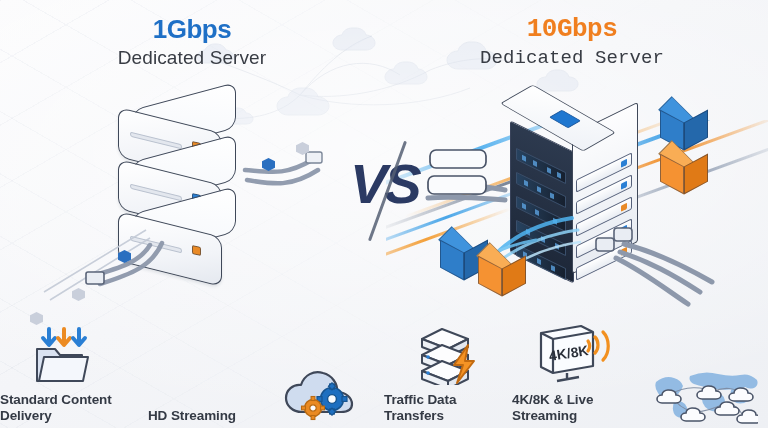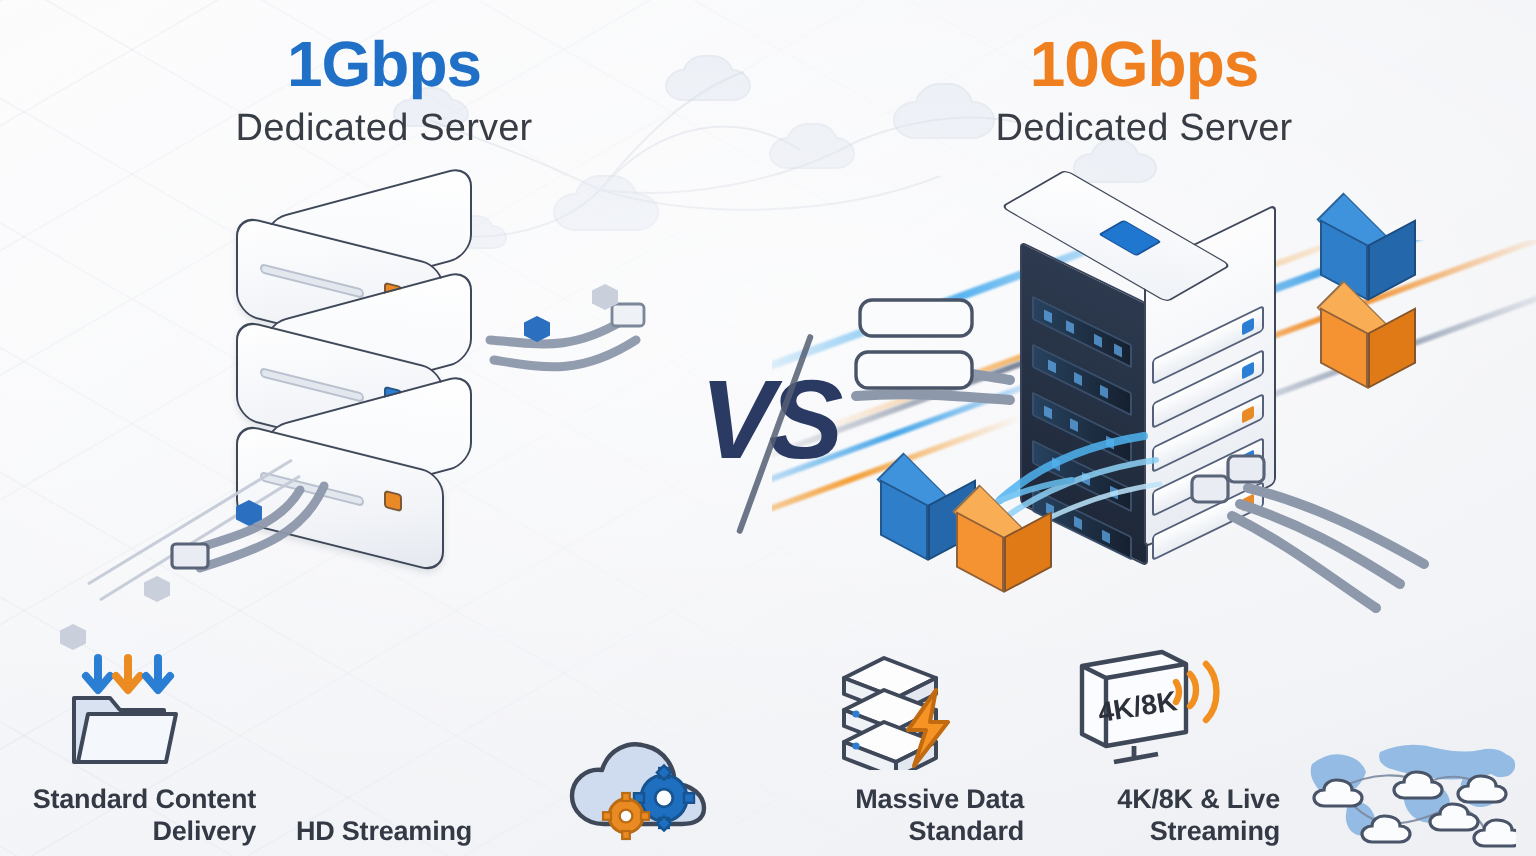--- a/index.html
+++ b/index.html
@@ -23,28 +23,28 @@
     opacity:.75;
     -webkit-mask-image:linear-gradient(120deg, rgba(0,0,0,.95) 0%, rgba(0,0,0,.35) 42%, rgba(0,0,0,0) 62%);
             mask-image:linear-gradient(120deg, rgba(0,0,0,.95) 0%, rgba(0,0,0,.35) 42%, rgba(0,0,0,0) 62%);
   }
   .vignette { position:absolute; inset:0;
      background:radial-gradient(120% 90% at 50% 35%, rgba(255,255,255,.65) 0%, rgba(255,255,255,0) 70%); }
 
   
   .title-block { position:absolute; text-align:center; width:300px; }
   .title-left  { left:42px;  top:16px; }
-  .title-right { left:422px; top:16px; }
-  .speed { font-size:32px; font-weight:bold; letter-spacing:-0.5px; line-height:1.05; }
+  .title-right { left:422px; top:16px;font-family:Liberation Mono, monospace; }
+  .speed { font-size:26px; font-weight:bold; letter-spacing:-0.5px; line-height:1.05; }
   .speed.blue   { color:#1f70c6; }
   .speed.orange { color:#f07f1f; }
   .subtitle { font-size:19px; color:#3a3f४7; color:#383c44; margin-top:4px; letter-spacing:.1px; }
 
   
-  .vs-wrap { position:absolute; left:350px; top:182px; width:78px; height:70px; }
+  .vs-wrap { position:absolute; left:350px; top:156px; width:78px; height:70px; }
   .vs-text { font-size:56px; font-weight:bold; font-style:italic; color:#2b3a63;
              line-height:1; letter-spacing:-3px; }
   .vs-slash { position:absolute; left:36px; top:-18px; width:3px; height:106px;
               background:#555f73; transform:rotate(20deg); opacity:.85; border-radius:2px; }
 
   
   .left-server { position:absolute; left:118px; top:108px; width:176px; height:178px; }
   .srv { position:absolute; width:120px; height:74px; }
   .srv .face {
     position:absolute; left:0; top:12px; width:104px; height:50px;
@@ -120,21 +120,21 @@
   
   .hex { position:absolute; width:13px; height:13px; background:#2a6fc0;
     clip-path:polygon(50% 0,100% 25%,100% 75%,50% 100%,0 75%,0 25%);
     border:0; }
   .hex.gray { background:#c9cfdb; }
 
   
   .features { position:absolute; left:0; bottom:4px; width:768px; height:118px; display:flex; }
   .fcol { flex:1; display:flex; flex-direction:column; align-items:center; justify-content:flex-end; }
   .ficon { height:60px; display:flex; align-items:flex-end; justify-content:center; }
-  .flabel { font-size:13.5px; font-weight:bold; color:#343a45; text-align:right;
+  .flabel { font-size:13.5px; font-weight:bold; color:#343a45; text-align:left;
             line-height:1.18; margin-top:7px; letter-spacing:-.1px; }
 
   
   .streaks { position:absolute; left:386px; top:120px; width:382px; height:180px; overflow:hidden; }
   .streak { position:absolute; height:4px; border-radius:3px; transform:rotate(-20deg);
             filter:blur(.4px); }
 </style>
 </head>
 <body>
 
@@ -396,21 +396,21 @@
               <path d="M6 12 L26 2 L52 12 L32 22 Z" fill="#fdfdfe"></path>
               <path d="M6 12 v8 L32 30 v-8 Z" fill="#eef1f6"></path>
               <path d="M32 22 v8 L52 20 v-8 Z" fill="#e3e8f0"></path>
             </g>
           </g>
           <circle cx="20" cy="32" r="1.8" fill="#2a7fd4"></circle>
           <circle cx="20" cy="48" r="1.8" fill="#2a7fd4"></circle>
           <path d="M60 20 L46 40 H55 L49 58 L66 36 H57 Z" fill="#f59324" stroke="#c26a10" stroke-width="2" stroke-linejoin="round"></path>
         </svg>
       </div>
-      <div class="flabel">Massive Data Standard</div>
+      <div class="flabel">Traffic Data Transfers</div>
     </div>
 
     <div class="fcol">
       <div class="ficon">
         <svg width="86" height="62" viewBox="0 0 86 62">
           <g stroke="#3f4859" stroke-width="2.2" stroke-linejoin="round">
             <path d="M8 10 L48 3 L60 9 L60 43 L20 50 L8 44 Z" fill="#fafcff"></path>
             <path d="M8 10 L20 16 L20 50" fill="none"></path>
             <path d="M20 16 L60 9" fill="none"></path>
             <path d="M34 50 L34 56 M24 58 L46 54" fill="none" stroke-width="2.4"></path>

